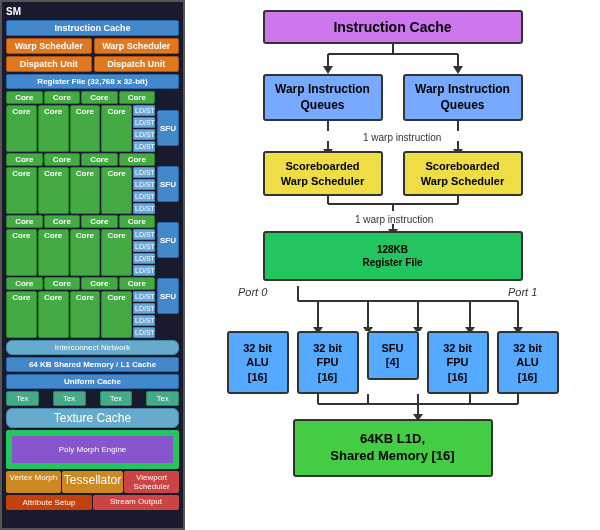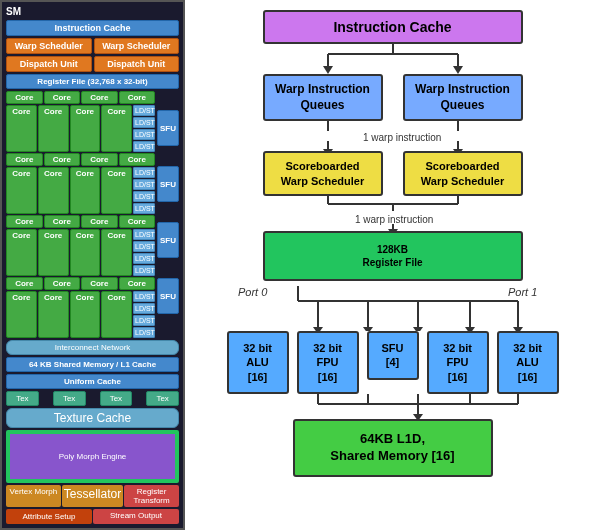--- a/index.html
+++ b/index.html
@@ -71,24 +71,24 @@
       border: 1px solid #4488aa;
       color: #fff;
       text-align: center;
       padding: 2px 3px;
       font-size: 9px;
       border-radius: 6px;
     }
 
     .block-purple {
       background: #8855cc;
-      border: 4px solid #22c55e;
-      color: #fff;
-      text-align: center;
-      padding: 18px 3px;
+      border: 6px solid #22c55e;
+      color: #fff;
+      text-align: center;
+      padding: 9px 3px;
       font-size: 9px;
       border-radius: 2px;
     }
 
     .row-2 {
       display: grid;
       grid-template-columns: 1fr 1fr;
       gap: 2px;
     }
 
@@ -392,21 +392,21 @@
     <div class="block-tex">Tex</div>
     <div class="block-tex">Tex</div>
   </div>
 
   <div class="block-lightblue" style="font-size:12px;">Texture Cache</div>
   <div class="block-purple" style="font-size:8px;">Poly Morph Engine</div>
 
   <div class="block-multi">
     <div class="block-vertex">Vertex Morph</div>
     <div class="block-tess">Tessellator</div>
-    <div class="block-transport">Register Transform</div>
+    <div class="block-transport">Viewport Scheduler</div>
   </div>
   <div style="display:grid;grid-template-columns:1fr 1fr;gap:1px;">
     <div class="block-attrib">Attribute Setup</div>
     <div class="block-stream">Stream Output</div>
   </div>
 </div>
 
 <div class="right-panel">
   <div class="diagram">
 

